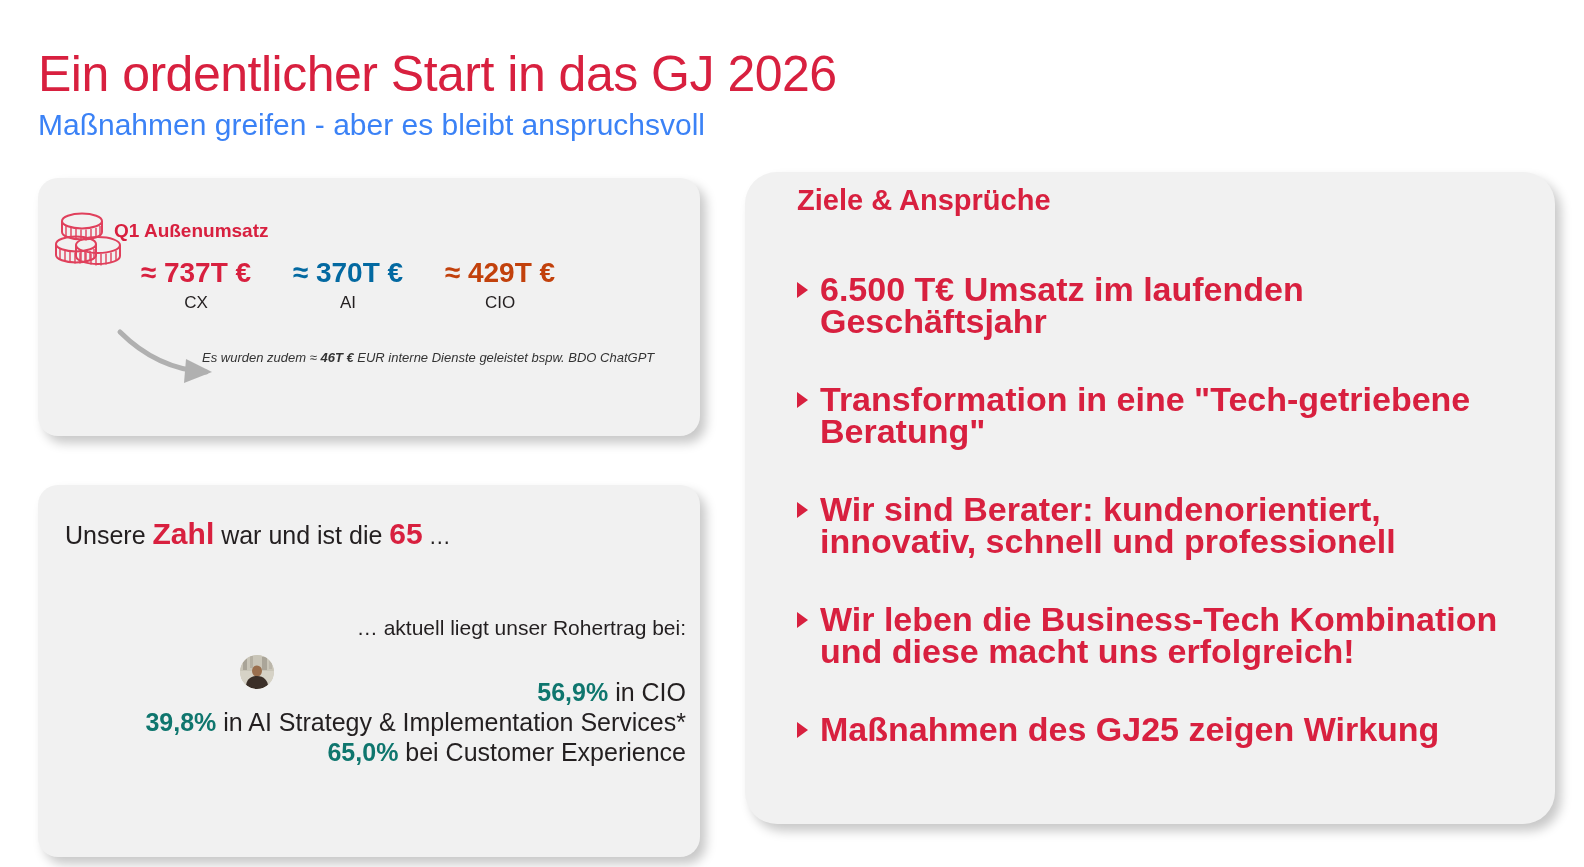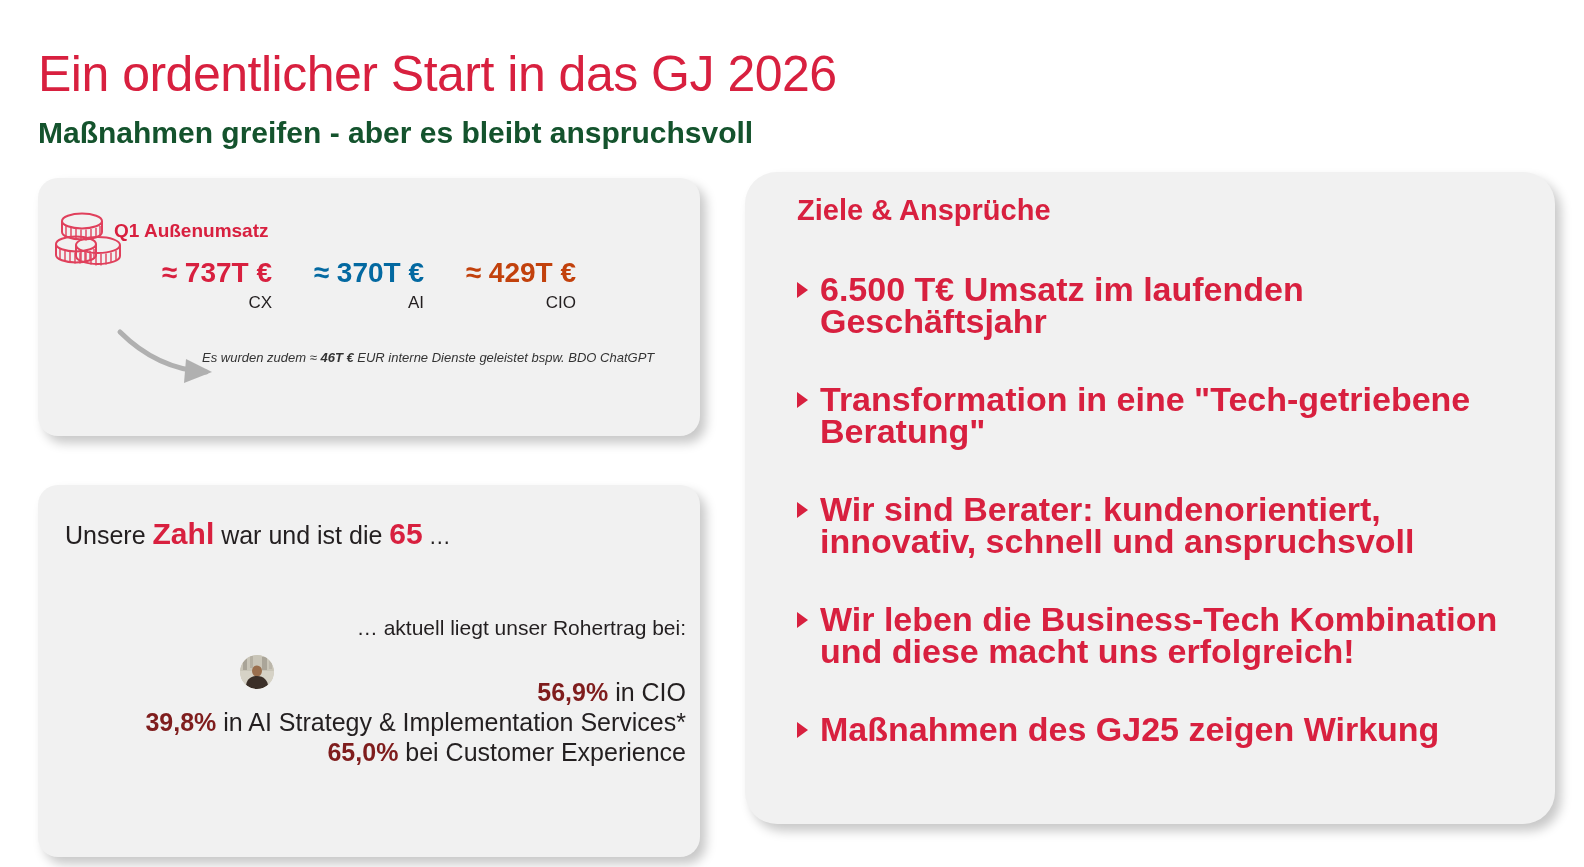--- a/index.html
+++ b/index.html
@@ -25,24 +25,23 @@
     font-weight: 400;
     letter-spacing: -0.5px;
     color: #d8203f;
     white-space: nowrap;
   }
   #slide-subtitle {
     position: absolute;
     left: 38px;
     top: 108px;
     font-size: 30px;
-    font-weight: 700;
-    color: #14532d;
-    white-space: nowrap;
-    margin-top: 8px;
+    font-weight: 400;
+    color: #3b82f6;
+    white-space: nowrap;
   }
 
   
   .card {
     position: absolute;
     background: #f1f1f1;
     box-shadow: 6px 7px 11px rgba(0,0,0,0.22);
   }
 
   #card-revenue {
@@ -86,21 +85,21 @@
   }
   .kpi-row {
     position: absolute;
     left: 82px;
     top: 78px;
     width: 500px;
     display: flex;
   }
   .kpi {
     width: 152px;
-    text-align: right;
+    text-align: center;
   }
   .kpi-value {
     font-size: 28px;
     font-weight: 700;
     line-height: 34px;
     white-space: nowrap;
   }
   .kpi-label {
     font-size: 17px;
     font-weight: 400;
@@ -176,29 +175,29 @@
     text-align: right;
   }
   .margin-line {
     font-size: 25px;
     font-weight: 400;
     color: #231f20;
     line-height: 30px;
     white-space: nowrap;
   }
   .margin-line .pct {
-    color: #7f1d1d;
+    color: #0f766e;
     font-weight: 700;
   }
 
   
   #goals-heading {
     position: absolute;
     left: 52px;
-    top: 22px;
+    top: 12px;
     font-size: 29px;
     font-weight: 700;
     color: #d8203f;
     white-space: nowrap;
   }
   #goals-list {
     position: absolute;
     left: 52px;
     top: 101px;
     width: 730px;
@@ -320,21 +319,21 @@
     <div class="goal-item">
       <span class="goal-marker"></span>
       <span class="goal-text">6.500 T€ Umsatz im laufenden Geschäftsjahr</span>
     </div>
     <div class="goal-item">
       <span class="goal-marker"></span>
       <span class="goal-text">Transformation in eine "Tech-getriebene Beratung"</span>
     </div>
     <div class="goal-item">
       <span class="goal-marker"></span>
-      <span class="goal-text">Wir sind Berater: kundenorientiert, innovativ, schnell und anspruchsvoll</span>
+      <span class="goal-text">Wir sind Berater: kundenorientiert, innovativ, schnell und professionell</span>
     </div>
     <div class="goal-item">
       <span class="goal-marker"></span>
       <span class="goal-text">Wir leben die Business-Tech Kombination und diese macht uns erfolgreich!</span>
     </div>
     <div class="goal-item">
       <span class="goal-marker"></span>
       <span class="goal-text">Maßnahmen des GJ25 zeigen Wirkung</span>
     </div>
   </div>

